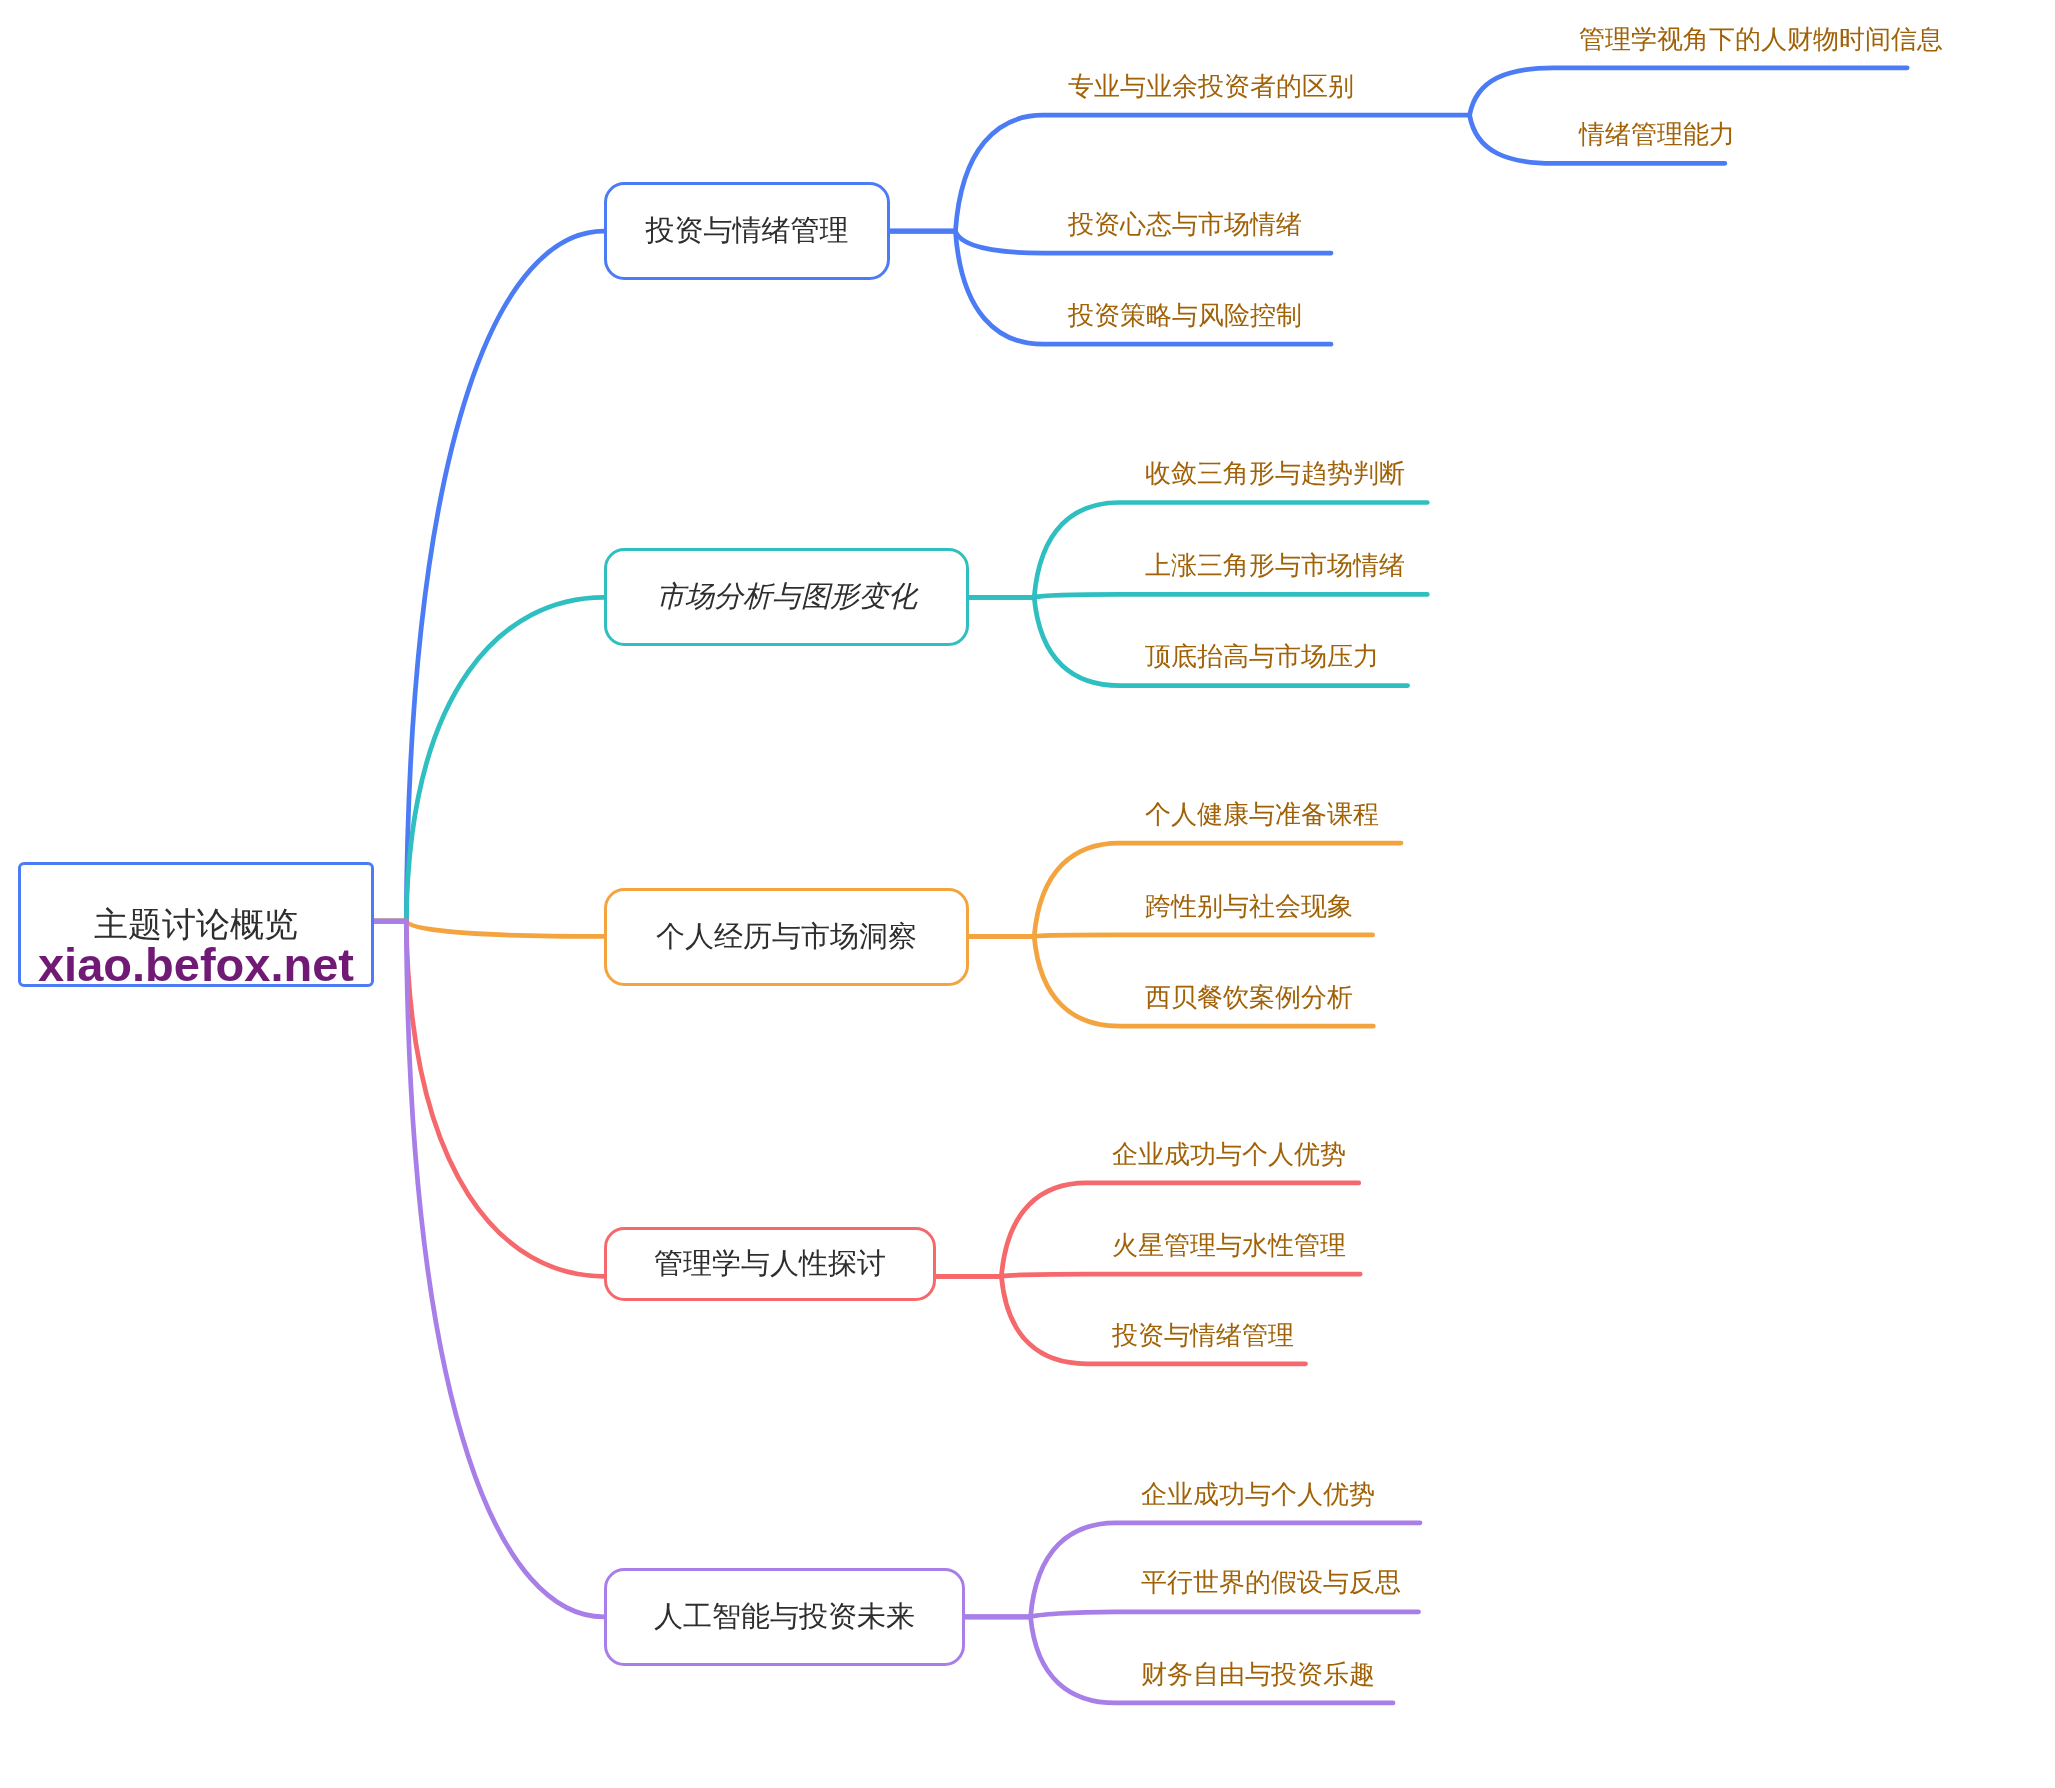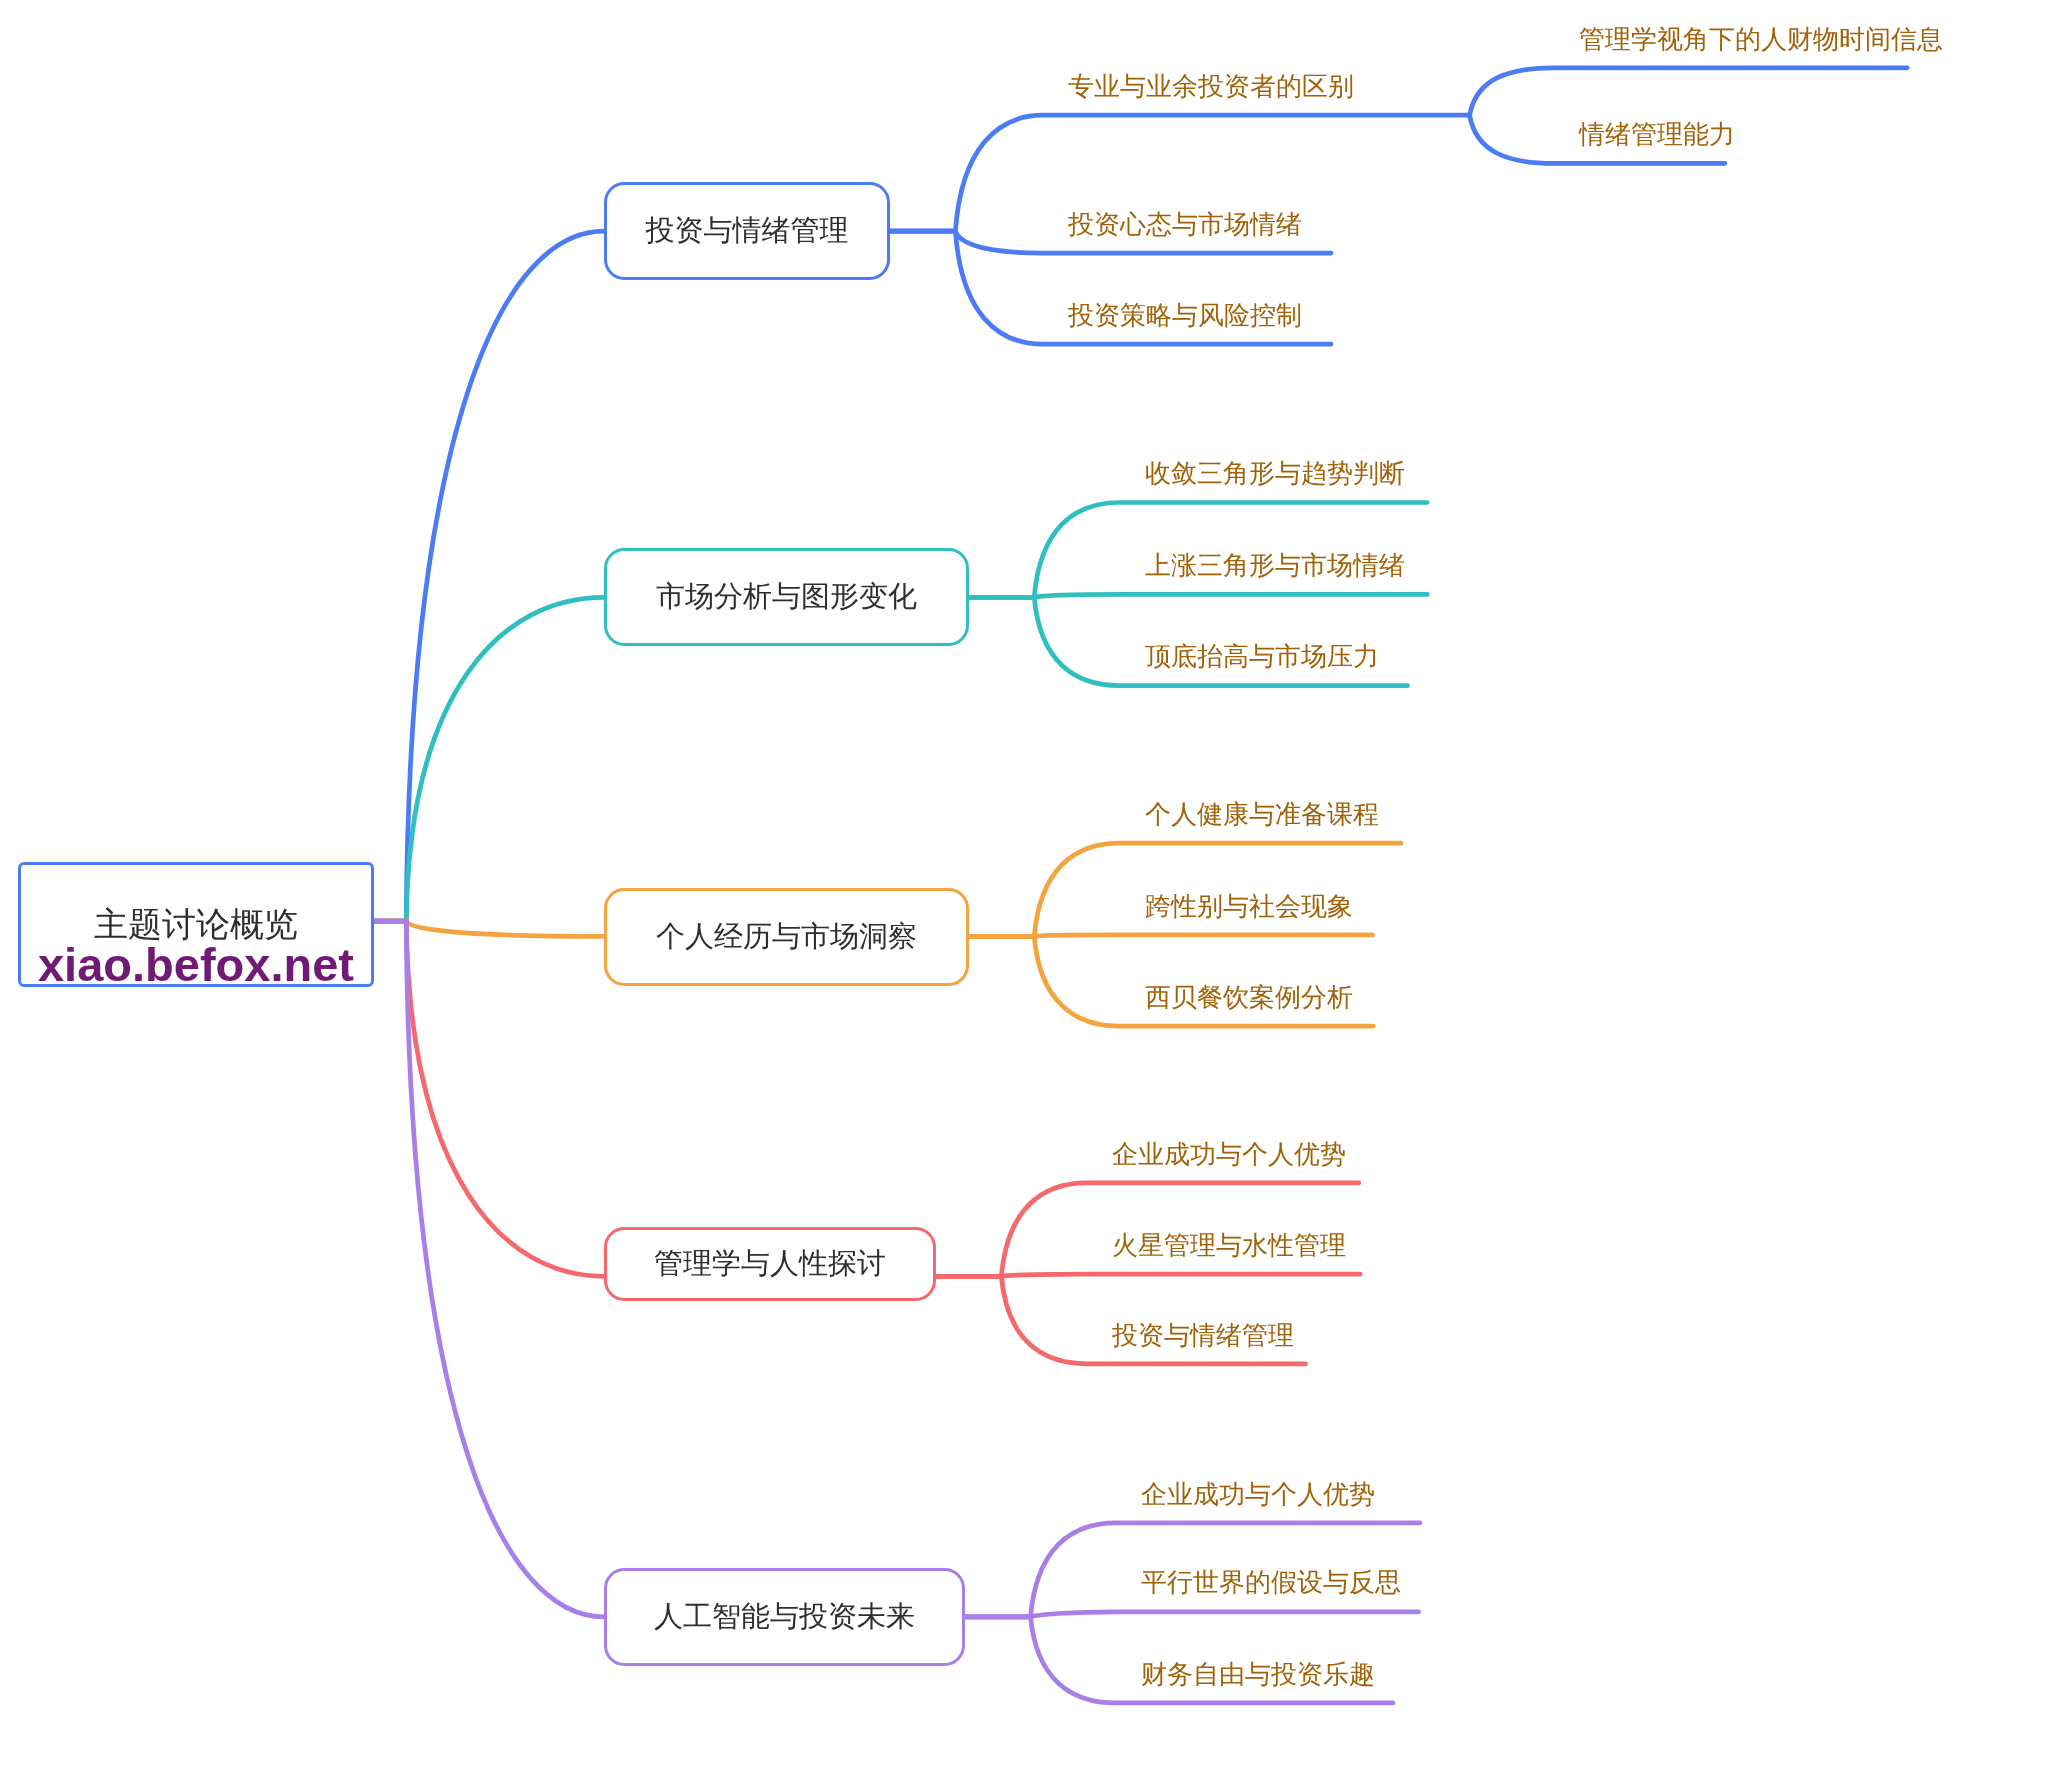--- a/index.html
+++ b/index.html
@@ -78,21 +78,21 @@
   </svg>
 
   <div class="node-box root-box" style="border-color: rgb(76, 124, 245);">
     <span>主题讨论概览</span>
   </div>
   <div class="watermark" style="color: #701a75;">xiao.befox.net</div>
 
   <div class="node-box branch-box" style="left: 604px; top: 182px; width: 286px; height: 98px; border-color: rgb(76, 124, 245);">
     <span>投资与情绪管理</span>
   </div>
-  <div class="node-box branch-box" style="left: 604px; top: 548px; width: 365px; height: 98px; border-color: rgb(47, 191, 192);">
+  <div class="node-box branch-box" style="left: 604px; top: 548px; width: 365px; height: 98px; border-color: rgb(47, 191, 192); font-style: italic;">
     <span>市场分析与图形变化</span>
   </div>
   <div class="node-box branch-box" style="left: 604px; top: 888px; width: 365px; height: 98px; border-color: rgb(244, 164, 63);">
     <span>个人经历与市场洞察</span>
   </div>
   <div class="node-box branch-box" style="left: 604px; top: 1227px; width: 332px; height: 74px; border-color: rgb(245, 105, 109);">
     <span>管理学与人性探讨</span>
   </div>
   <div class="node-box branch-box" style="left: 604px; top: 1568px; width: 361px; height: 98px; border-color: rgb(168, 126, 232);">
     <span>人工智能与投资未来</span>

